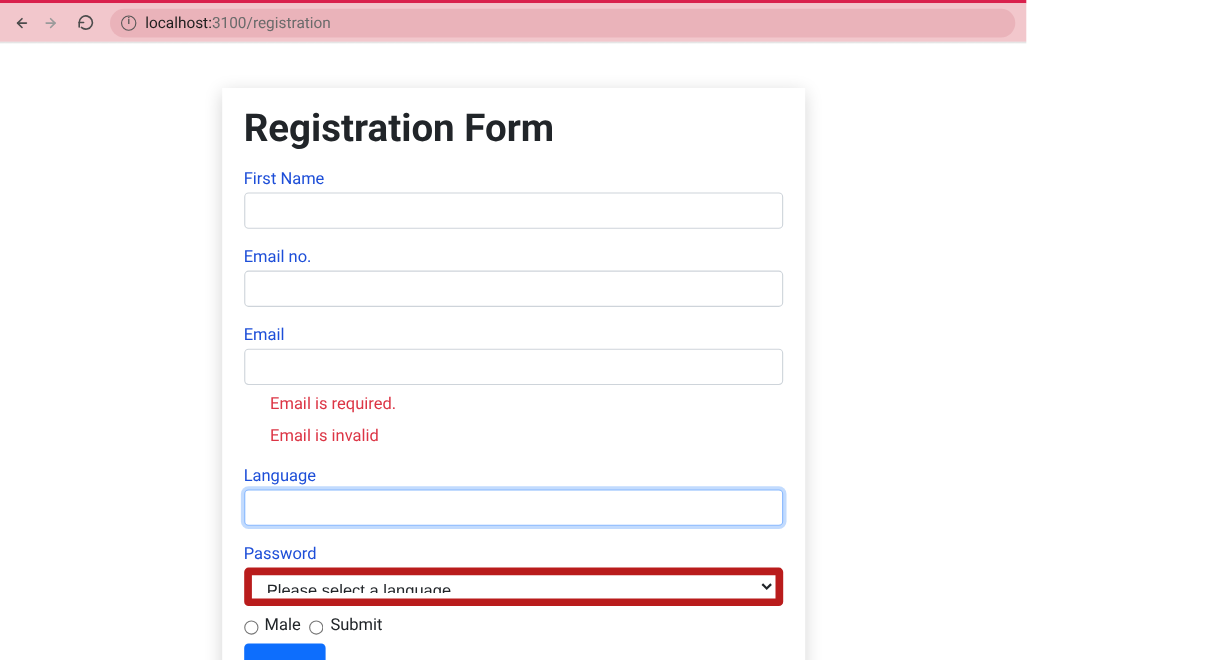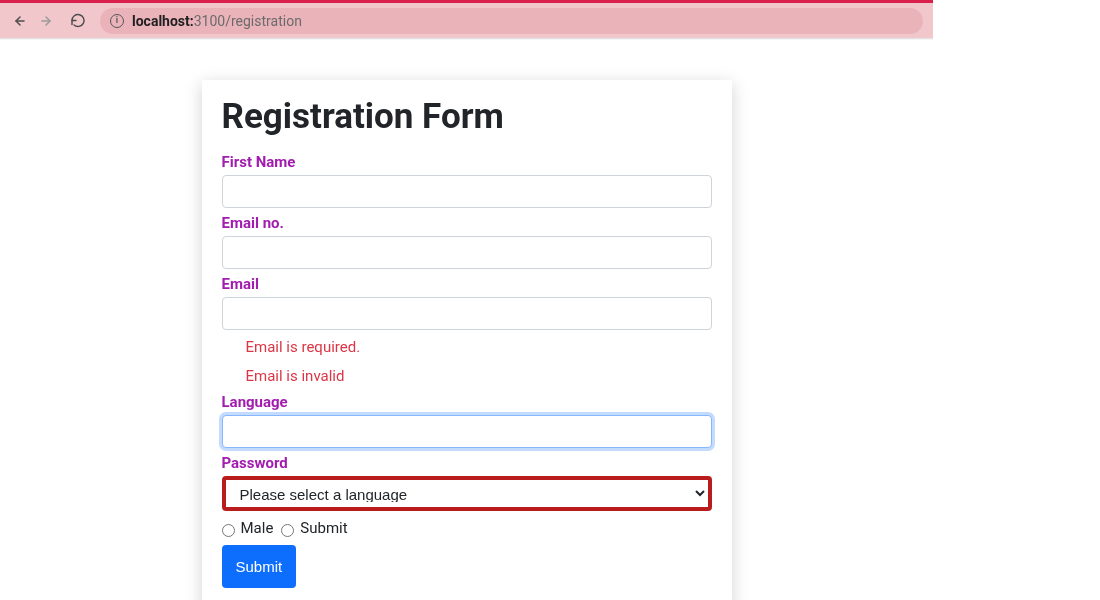--- a/index.html
+++ b/index.html
@@ -50,21 +50,21 @@
       border: 1.4px solid #555;
       border-radius: 50%;
       display: flex;
       align-items: center;
       justify-content: center;
       font-size: 9px;
       font-weight: 600;
       color: #555;
       line-height: 1;
     }
-    .addr .host { color: #1f1f1f; font-weight: bold; }
+    .addr .host { color: #1f1f1f; }
     .addr .path { color: #6b6b6b; }
     .content-shadow {
       width: 933px;
       height: 2px;
       background: linear-gradient(#d9d9d9, #ffffff);
     }
 
     .page {
       width: 933px;
       display: flex;
@@ -78,44 +78,43 @@
       box-shadow: 0 4px 16px rgba(0,0,0,0.18);
     }
     .title {
       font-size: 35px;
       font-weight: 700;
       color: #212529;
       margin-bottom: 16px;
     }
     .label {
       font-size: 15px;
-      color: #a21caf;
-      margin-top: 6px;
+      color: #1d4ed8;
+      margin-top: 16px;
       margin-bottom: 4px;
-      font-weight: bold;
     }
     .input {
       width: 100%;
       height: 33px;
       border: 1px solid #ced4da;
       border-radius: 4px;
       padding: 4px 10px;
       font-size: 15px;
       color: #495057;
       background: #fff;
       outline: none;
     }
     .input.focused {
       border-color: #86b7fe;
       box-shadow: 0 0 0 3px rgba(13,110,253,0.25);
     }
     .select {
       width: 100%;
       height: 35px;
-      border: 4px solid #b91c1c;
+      border: 7px solid #b91c1c;
       border-radius: 4px;
       padding: 5px 10px;
       font-size: 15px;
       color: #212529;
       background: #fff;
     }
     .err {
       color: #dc3545;
       font-size: 15px;
       margin-top: 6px;

